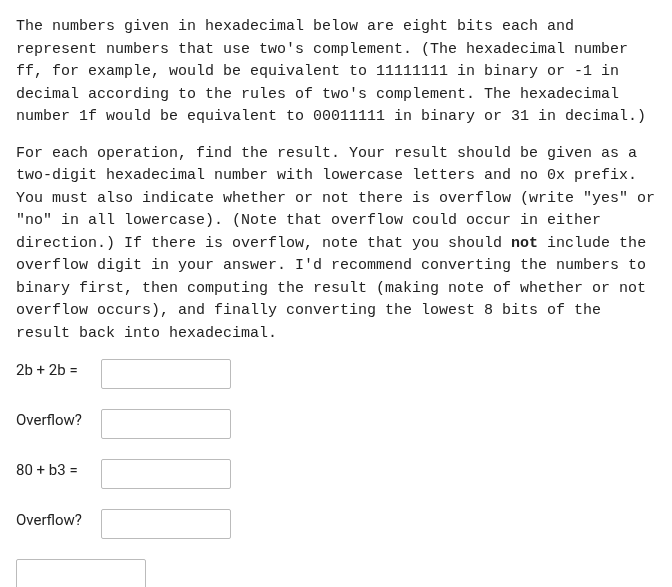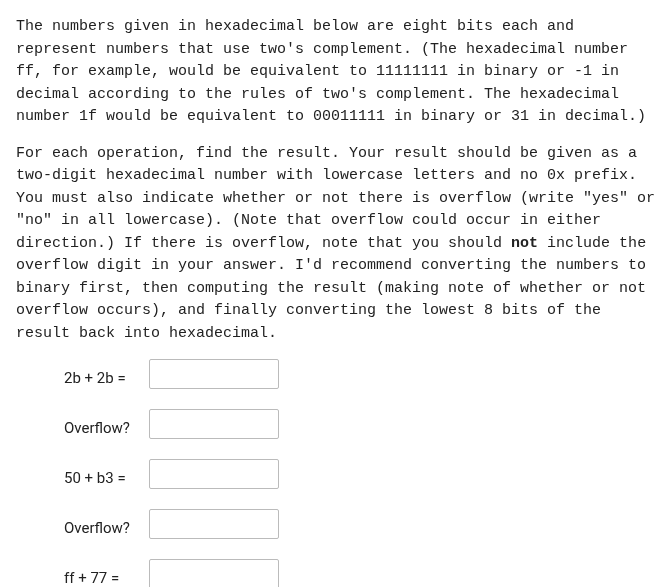--- a/index.html
+++ b/index.html
@@ -15,24 +15,23 @@
       padding: 16px;
       background: #fff;
       width: 672px;
     }
     .paragraph {
       margin-bottom: 14px;
       font-family: Liberation Mono, monospace;
     }
     .form-row {
       display: flex;
-      align-items: flex-end;
+      align-items: flex-start;
       margin-top: 20px;
       margin-bottom: 20px;
-      margin-left: 48px;
     }
     .form-row:first-of-type {
       margin-top: 14px;
     }
     .form-label {
       min-width: 85px;
       text-align: left;
       padding-right: 4px;
     }
     .form-input {
@@ -62,30 +61,29 @@
   <span class="form-label">2b + 2b =</span>
   <input type="text" class="form-input" value="" style="">
 </div>
 
 <div class="form-row">
   <span class="form-label">Overflow?</span>
   <input type="text" class="form-input" value="" style="">
 </div>
 
 <div class="form-row">
-  <span class="form-label">50 + b3 =</span>
+  <span class="form-label">80 + b3 =</span>
   <input type="text" class="form-input" value="" style="">
 </div>
 
 <div class="form-row">
   <span class="form-label">Overflow?</span>
   <input type="text" class="form-input" value="" style="">
 </div>
 
 <div class="form-row">
-  <span class="form-label">ff + 77 =</span>
   <input type="text" class="form-input" value="" style="">
 </div>
 
 <div class="form-row">
   <span class="form-label">Overflow?</span>
   <input type="text" class="form-input" value="" style="">
 </div>
 
 </body></html>

